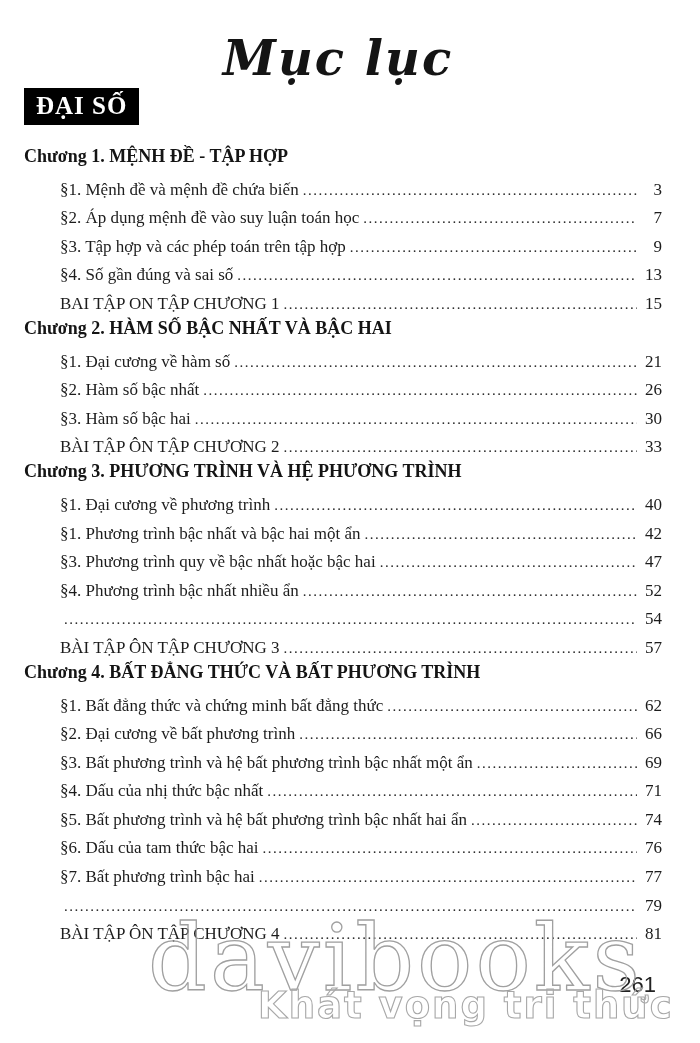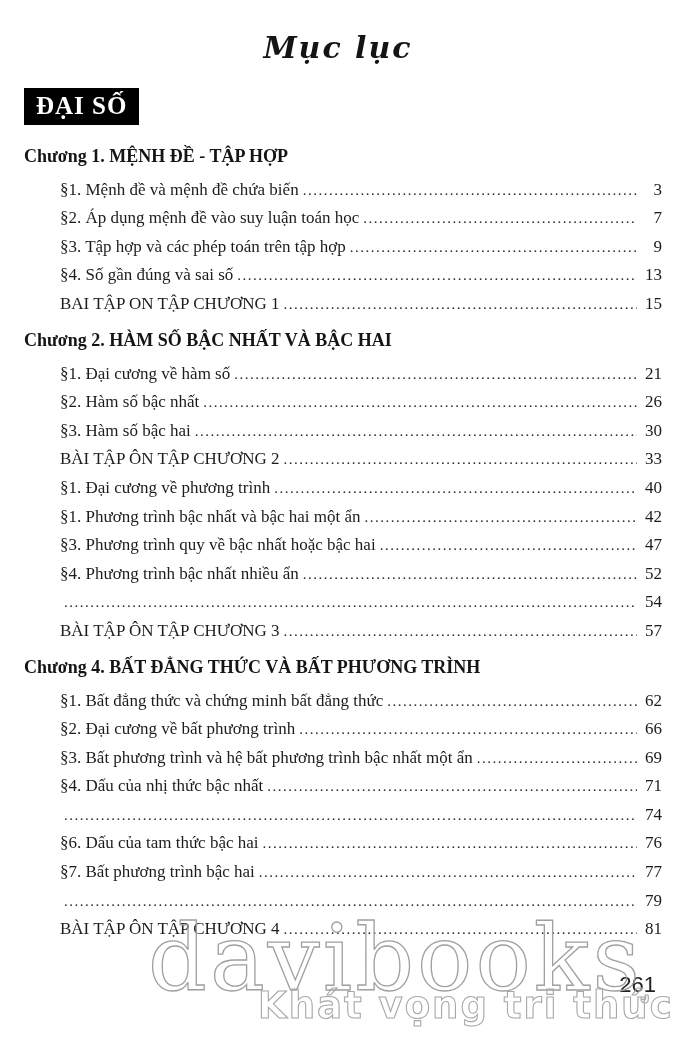--- a/index.html
+++ b/index.html
@@ -14,21 +14,21 @@
     position: relative;
     width: 700px;
     height: 1043px;
     padding: 30px 38px 0 24px;
   }
   .title {
     text-align: center;
     font-family: "DejaVu Serif", serif;
     font-style: italic;
     font-weight: bold;
-    font-size: 30px;
+    font-size: 48px;
     letter-spacing: 2px;
     margin-right: 10px;
     height: 58px;
     color: #141414;
   }
   .badge-wrap {
     text-align: left;
     margin-right: 10px;
     height: 40px;
   }
@@ -44,21 +44,20 @@
   }
   #toc { margin-top: 14px; }
   .chapter-title {
     font-weight: bold;
     font-size: 18px;
     height: 29px;
     display: flex;
     align-items: center;
     white-space: nowrap;
     color: #141414;
-    margin-top: 12px;
   }
   .entry {
     display: flex;
     align-items: flex-end;
     height: 28.6px;
     padding-left: 36px;
     font-size: 17px;
     white-space: nowrap;
   }
   .entry .label { flex: none; }
@@ -160,20 +159,21 @@
       <div class="entry">
         <span class="label">§3. Hàm số bậc hai</span>
         <span class="dots">........................................................................................................................................................................................................</span>
         <span class="pagenum">30</span>
       </div>
       <div class="entry">
         <span class="label">BÀI TẬP ÔN TẬP CHƯƠNG 2</span>
         <span class="dots">........................................................................................................................................................................................................</span>
         <span class="pagenum">33</span>
       </div>
+      <div class="chapter-title">Chương 3. PHƯƠNG TRÌNH VÀ HỆ PHƯƠNG TRÌNH</div>
       <div class="entry">
         <span class="label">§1. Đại cương về phương trình</span>
         <span class="dots">........................................................................................................................................................................................................</span>
         <span class="pagenum">40</span>
       </div>
       <div class="entry">
         <span class="label">§1. Phương trình bậc nhất và bậc hai một ẩn</span>
         <span class="dots">........................................................................................................................................................................................................</span>
         <span class="pagenum">42</span>
       </div>
@@ -211,20 +211,21 @@
         <span class="label">§3. Bất phương trình và hệ bất phương trình bậc nhất một ẩn</span>
         <span class="dots">........................................................................................................................................................................................................</span>
         <span class="pagenum">69</span>
       </div>
       <div class="entry">
         <span class="label">§4. Dấu của nhị thức bậc nhất</span>
         <span class="dots">........................................................................................................................................................................................................</span>
         <span class="pagenum">71</span>
       </div>
       <div class="entry">
+        <span class="label">§5. Bất phương trình và hệ bất phương trình bậc nhất hai ẩn</span>
         <span class="dots">........................................................................................................................................................................................................</span>
         <span class="pagenum">74</span>
       </div>
       <div class="entry">
         <span class="label">§6. Dấu của tam thức bậc hai</span>
         <span class="dots">........................................................................................................................................................................................................</span>
         <span class="pagenum">76</span>
       </div>
       <div class="entry">
         <span class="label">§7. Bất phương trình bậc hai</span>

